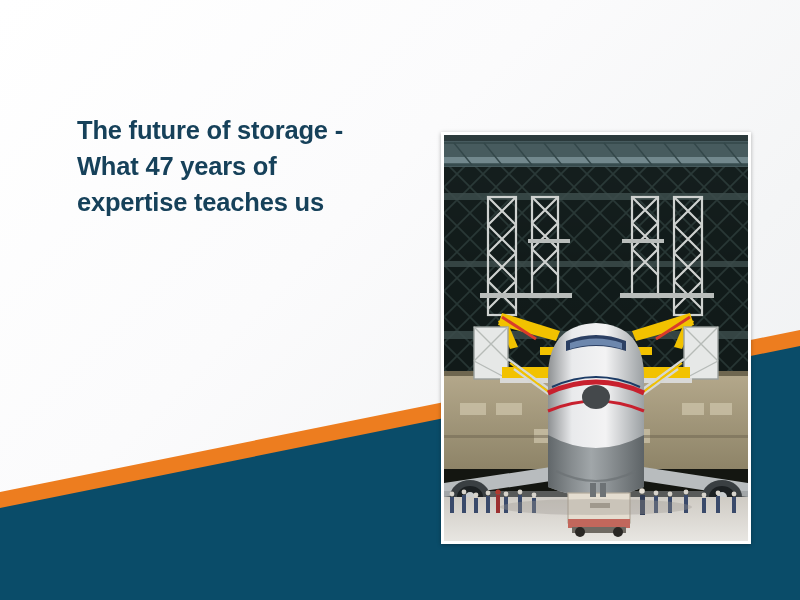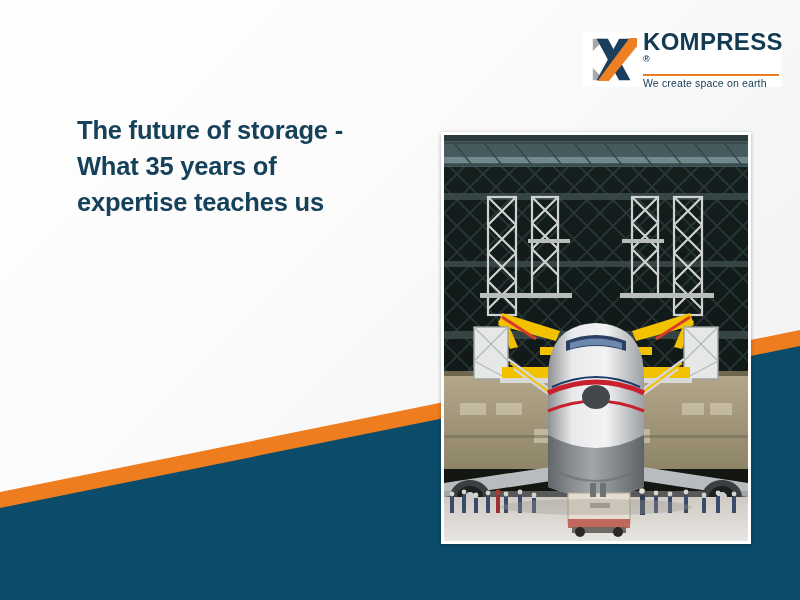--- a/index.html
+++ b/index.html
@@ -108,44 +108,23 @@
 <div class="slide">
 
   <svg class="banner-layer" viewBox="0 0 800 600" width="800" height="600" preserveAspectRatio="none">
 
     <polygon points="0,492 800,330 800,348 0,510" fill="#ED7D1F"></polygon>
 
     <polygon points="0,508 800,346 800,600 0,600" fill="#0A4C69"></polygon>
   </svg>
 
   <div class="title">The future of storage -
-What 35 years of
+What 47 years of
 expertise teaches us</div>
 
-  <div class="logo-box">
-    <svg class="logo-mark" viewBox="0 0 100 100">
-
-      <polygon points="6,6 32,6 6,32" fill="#A7A9AC"></polygon>
-      <polygon points="6,94 6,68 32,94" fill="#A7A9AC"></polygon>
-
-      <polygon points="14,6 38,6 86,94 62,94" fill="#1B3E5C" transform="scale(-1,1) translate(-100,0)"></polygon>
-
-      <polygon points="14,94 38,94 86,6 62,6" fill="#1B3E5C" transform="scale(-1,1) translate(-100,0)"></polygon>
-
-      <polygon points="40,96 16,96 84,4 100,4 100,22" fill="#EE7F22"></polygon>
-      <rect x="0" y="0" width="0" height="0" fill="none"></rect>
-    </svg>
-    <div class="logo-text">
-      <div>
-        <span class="logo-word">KOMPRESS</span><span class="logo-reg">®</span>
-      </div>
-      <div class="logo-rule"></div>
-      <div class="logo-tag">We create space on earth</div>
-    </div>
-  </div>
 
   <div class="photo-frame">
     <div class="photo">
       <svg viewBox="0 0 304 406" width="100%" height="100%" preserveAspectRatio="none">
         <defs>
           <linearGradient id="ceil" x1="0" y1="0" x2="0" y2="1">
             <stop offset="0%" stop-color="#2c3b3d"></stop>
             <stop offset="45%" stop-color="#14201f"></stop>
             <stop offset="100%" stop-color="#0c1413"></stop>
           </linearGradient>

